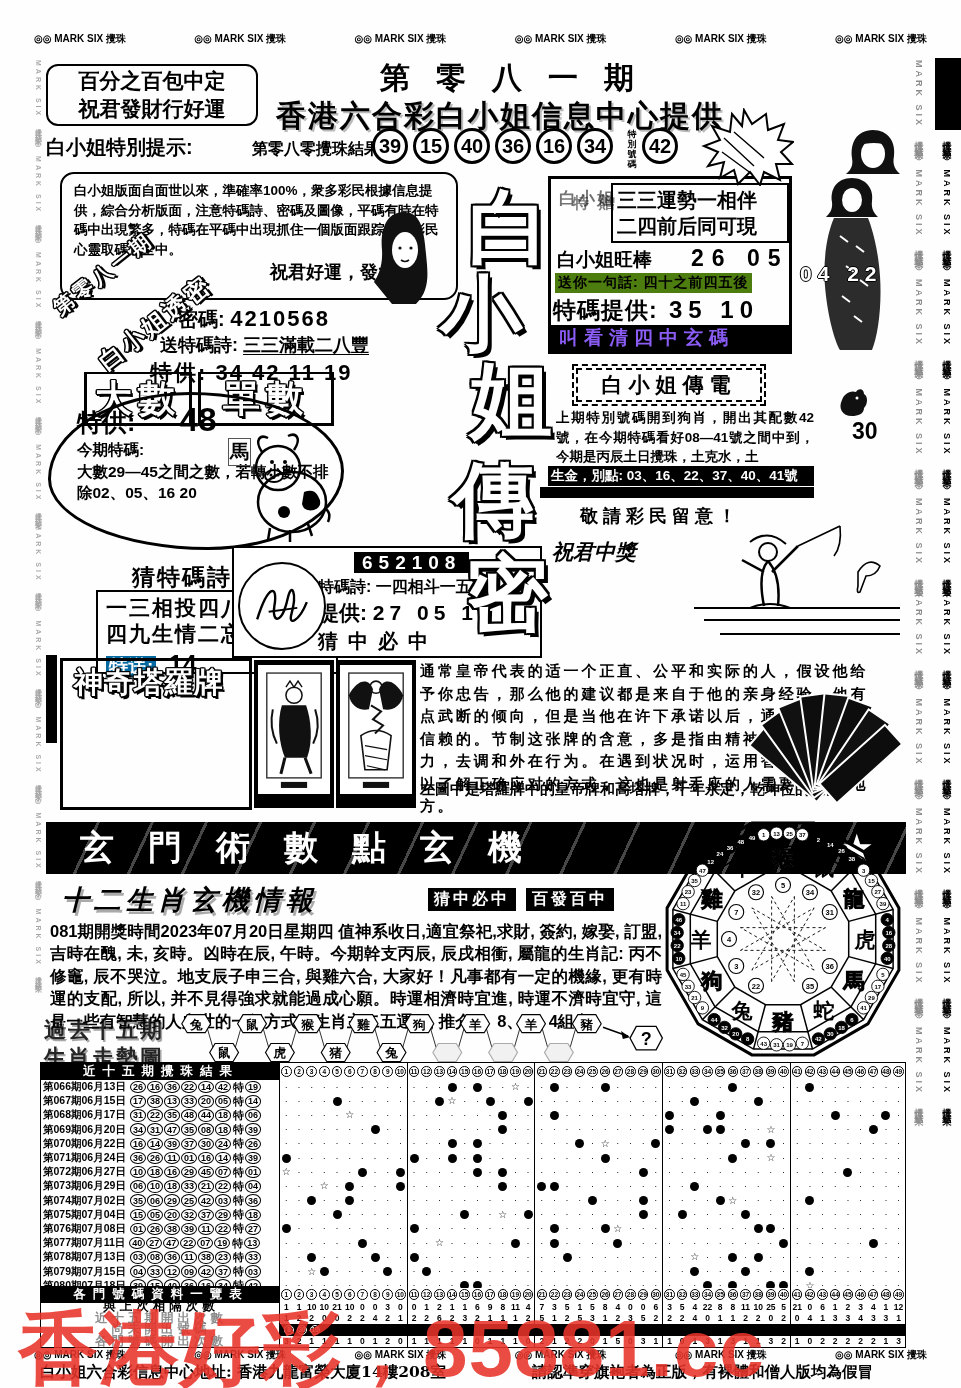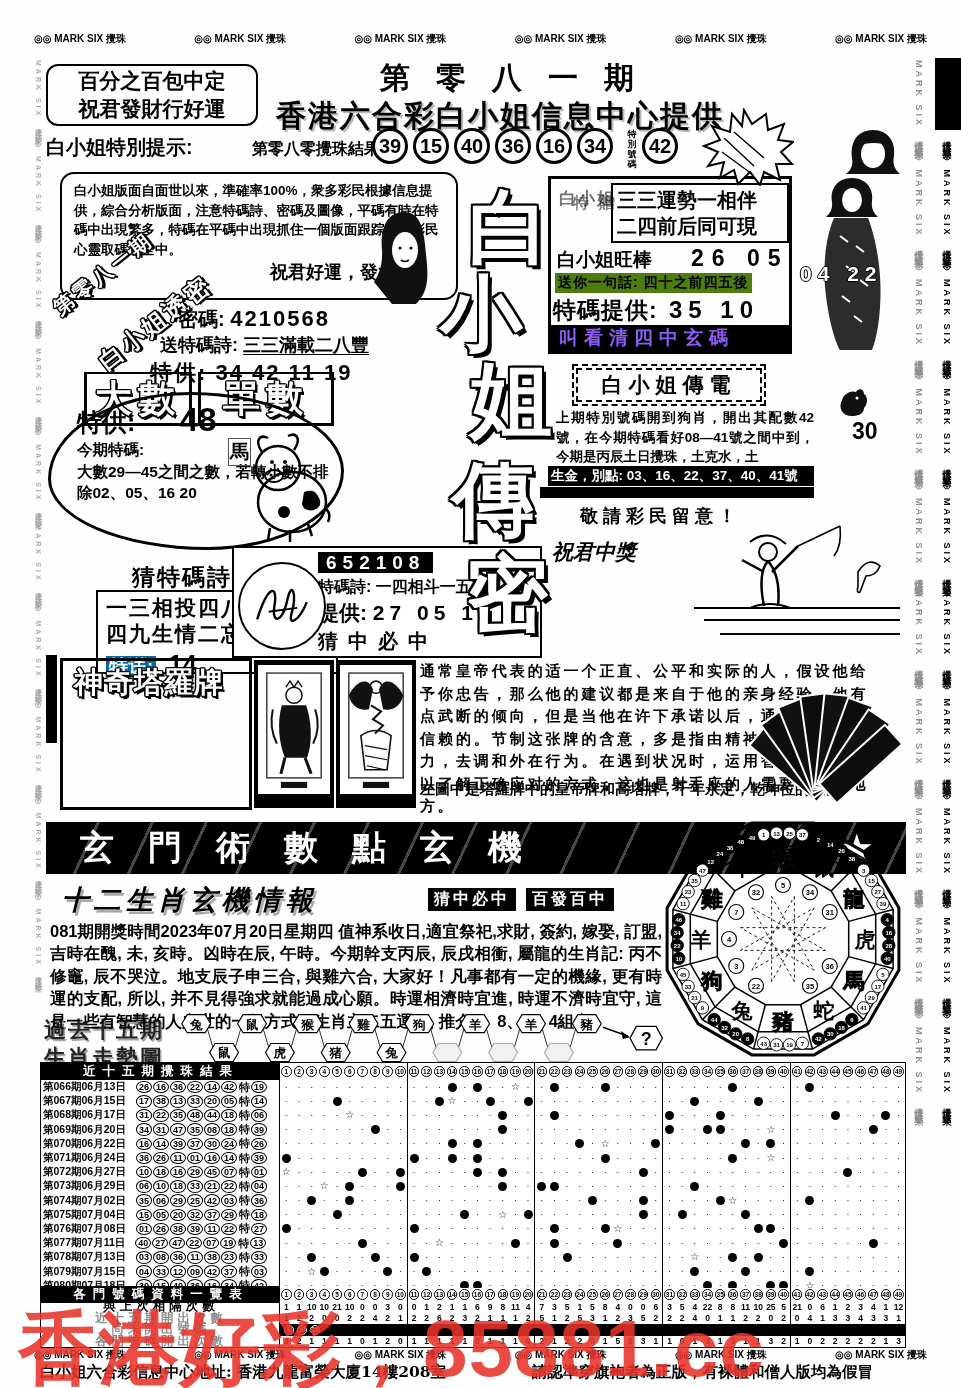--- a/index.html
+++ b/index.html
@@ -67,21 +67,21 @@
   .bubble .tgv{font-size:33px;font-weight:900;margin-left:40px;}
   .bubble .ln{font-size:15.5px;font-weight:bold;line-height:1.4;}
   .horse{left:228px;top:438px;font-size:19px;font-weight:bold;border:1px solid #555;padding:0 1px;}
   .poemlab{left:132px;top:562px;font-size:23px;font-weight:900;letter-spacing:2px;}
   .poembox{left:96px;top:590px;width:242px;height:84px;border:2.5px solid #000;padding:3px 8px;}
   .poembox .pl{font-size:21px;font-weight:900;letter-spacing:2px;line-height:1.25;}
   .sendlab{background:#0369a1;color:#fff;font-size:19px;font-weight:900;padding:0 3px;margin-top:48px;}
   .sendval{font-size:25px;font-weight:900;margin-left:8px;}
   
   .codebox{left:232px;top:546px;width:310px;height:112px;border:2.5px solid #000;background:#fff;padding:4px 6px 0 84px;z-index:3;}
-  .codenum{background:#000;color:#fff;font-size:19px;font-weight:900;letter-spacing:6px;padding:0 8px;}
+  .codenum{background:#000;color:#fff;font-size:19px;font-weight:900;letter-spacing:6px;padding:0 8px;margin-left:36px;}
   .codepoem{font-size:16px;font-weight:900;margin-top:3px;white-space:nowrap;}
   .codeprov{font-size:21px;font-weight:900;margin-top:1px;}
   .codeslogan{font-size:20px;font-weight:900;letter-spacing:10px;margin-top:1px;}
   .sigcircle{left:238px;top:562px;width:88px;height:88px;border:2px solid #000;border-radius:50%;background:#fff;z-index:4;}
   
   .cd-title{left:576px;top:368px;width:186px;height:34px;border:2px dashed #000;outline:2px dashed #000;outline-offset:2px;
             display:flex;align-items:center;justify-content:center;font-size:21px;font-weight:900;letter-spacing:6px;}
   .cd-para{left:556px;top:408px;width:258px;font-size:13.5px;font-weight:bold;line-height:1.45;text-align:justify;}
   .cd-hi{left:548px;top:466px;width:266px;background:#000;color:#fff;font-size:13.5px;font-weight:900;padding:1px 3px;white-space:nowrap;}
   .cd-bar{left:540px;top:487px;width:274px;height:11px;background:#000;}
@@ -104,21 +104,21 @@
   .badges{left:428px;top:888px;display:flex;gap:10px;}
   .badge{background:#000;color:#fff;font-size:16px;font-weight:900;padding:1px 6px;letter-spacing:3px;}
   .mystic-para{left:50px;top:920px;width:612px;font-size:16.5px;font-weight:bold;line-height:1.36;text-align:justify;}
   
   .trendlab{left:44px;top:1016px;font-size:22px;font-weight:900;letter-spacing:2px;line-height:1.25;opacity:.85;text-shadow:1.5px 1.5px 0 #999;}
   
   .results{left:40px;top:1062px;width:866px;border:1.5px solid #000;background:#fff;}
   .rrow{display:flex;align-items:center;height:14.2px;}
   .rrow.hdr{height:17px;}
   .rlabel{width:238px;display:flex;align-items:center;padding-left:2px;white-space:nowrap;flex:none;}
-  .rp{font-size:10.5px;font-weight:bold;margin-right:10px;}
+  .rp{font-size:10.5px;font-weight:bold;margin-right:4px;}
   .cnum{width:16px;height:12.5px;border:1.2px solid #000;border-radius:50%;font-size:9px;font-weight:bold;
         display:inline-flex;align-items:center;justify-content:center;margin-right:1px;flex:none;}
   .tchar{font-size:11px;font-weight:900;margin:0 1px;}
   .rdots{flex:1;display:flex;align-self:stretch;align-items:center;border-left:1.5px solid #000;}
   .mcell{flex:1;display:flex;align-items:center;justify-content:center;min-width:0;align-self:stretch;}
   .gsep{border-right:1.5px solid #000;}
   .circ-num{display:inline-flex;width:10.5px;height:10.5px;border:1px solid #000;border-radius:50%;
             font-size:6.5px;font-weight:bold;align-items:center;justify-content:center;}
   .hit{width:9px;height:9px;background:#000;border-radius:50%;}
   .star{font-size:10px;line-height:1;}

